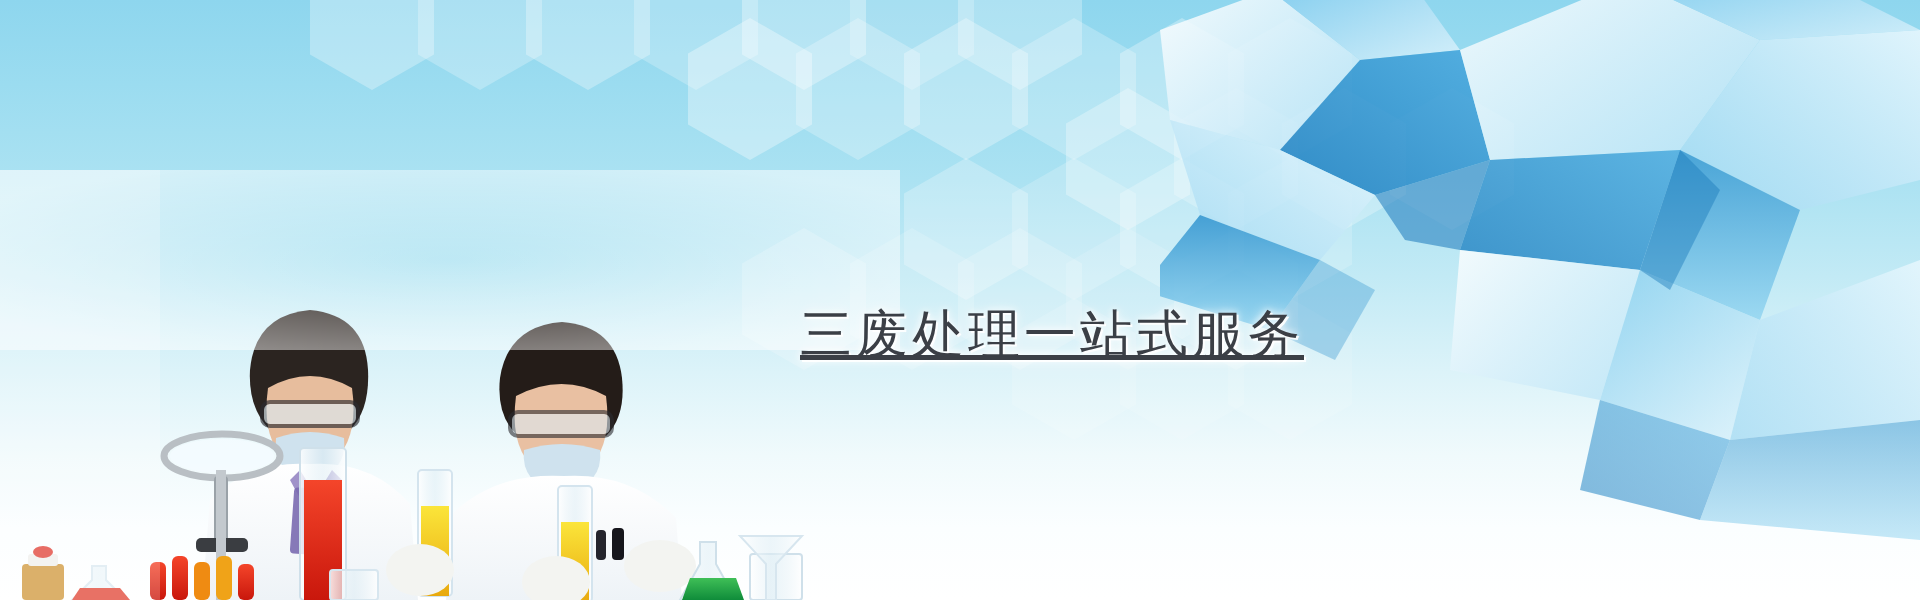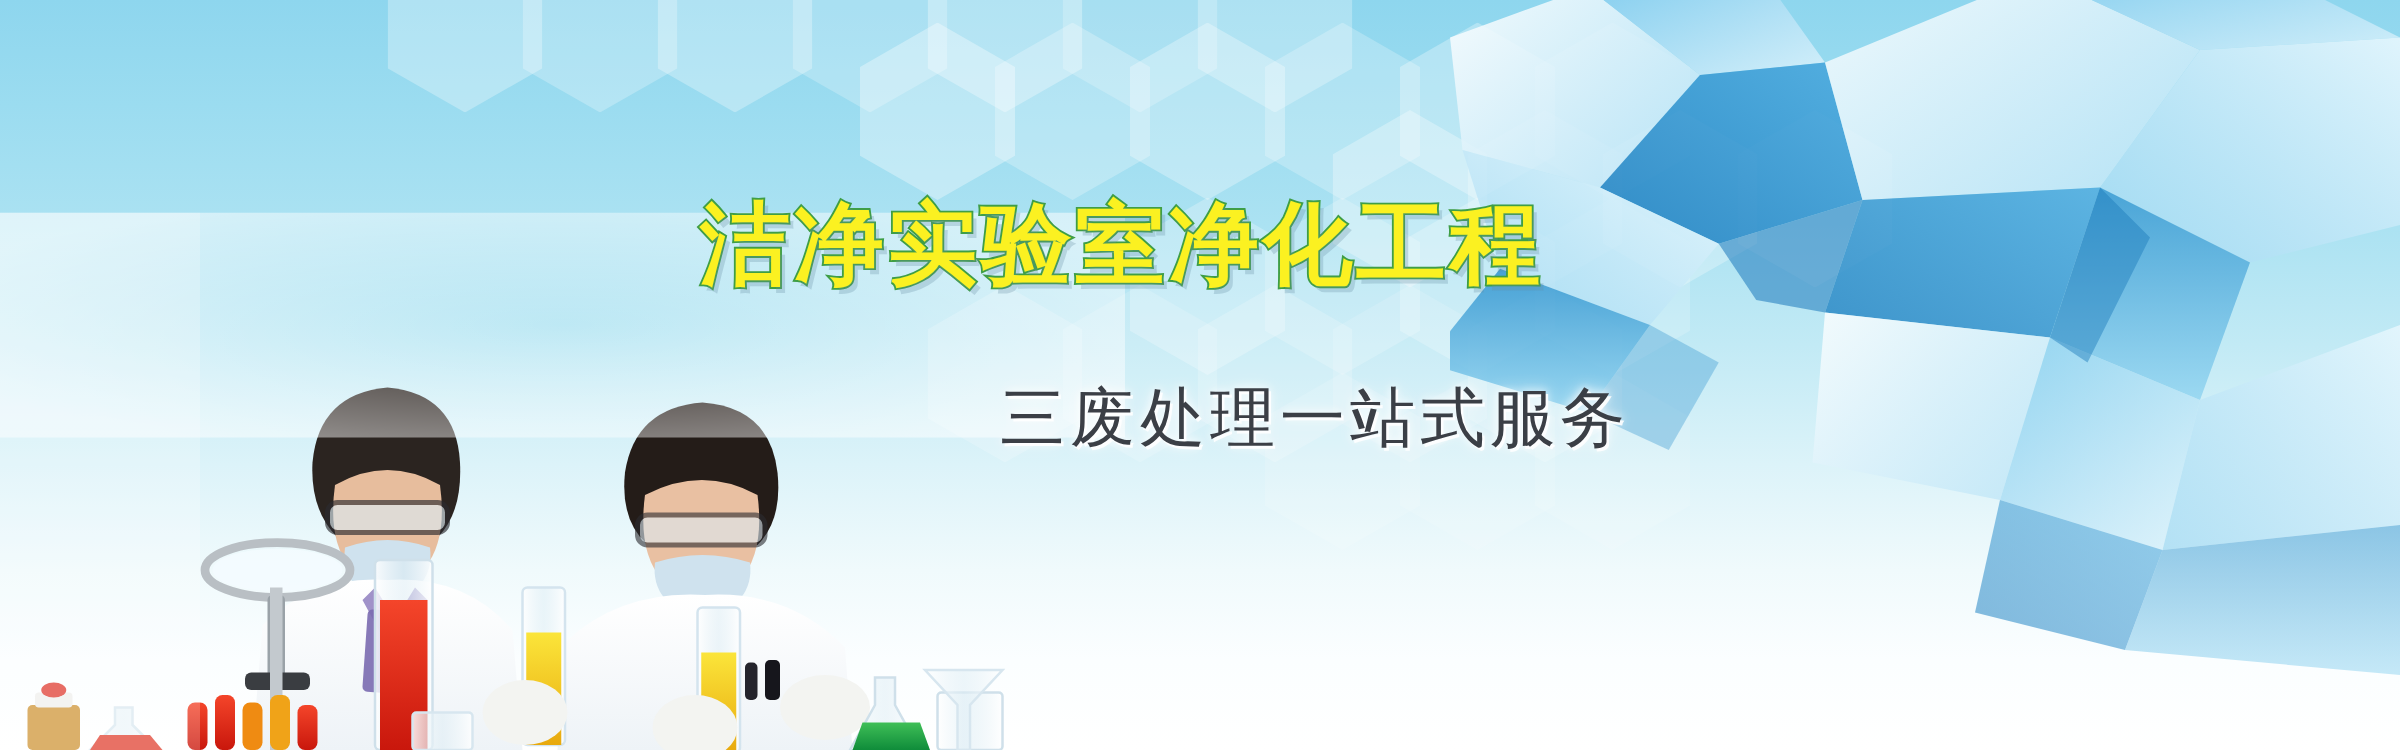--- a/index.html
+++ b/index.html
@@ -56,20 +56,21 @@
     white-space:nowrap;
   }
   .line3{
     position:absolute;left:800px;top:300px;
     font-size:52px;font-weight:normal;letter-spacing:4px;
     color:#3b3f46;
     text-shadow:0 0 7px rgba(255,255,255,.95),
                 0 0 14px rgba(255,255,255,.85),
                 2px 2px 0 rgba(255,255,255,.9);
     white-space:nowrap;
+    text-decoration:underline;
   }
 </style>
 </head>
 <body>
 
 <div id="banner">
 
   <div class="hexlayer">
     <div class="hex" style="left:310px;top:-52px;"></div>
     <div class="hex" style="left:418px;top:-52px;background:rgba(255,255,255,.26);"></div>
@@ -263,17 +264,16 @@
         <path d="M92 396 l0 14 l-20 20 l54 0 l-20 -20 l0 -14z" fill="url(#glassG)" stroke="#dbe9f1" stroke-width="2"></path>
         <path d="M80 418 l40 0 l10 12 l-58 0z" fill="#e24a3a"></path>
       </g>
 
       <rect x="0" y="0" width="900" height="180" fill="url(#fade)" opacity=".55"></rect>
       <rect x="0" y="0" width="160" height="430" fill="#ffffff" opacity=".22"></rect>
     </svg>
   </div>
 
   <div class="txtwrap">
-    <div class="line1">洁净实验室净化工程</div>
     <div class="line3">三废处理一站式服务</div>
   </div>
 
 </div>
 
 </body></html>

